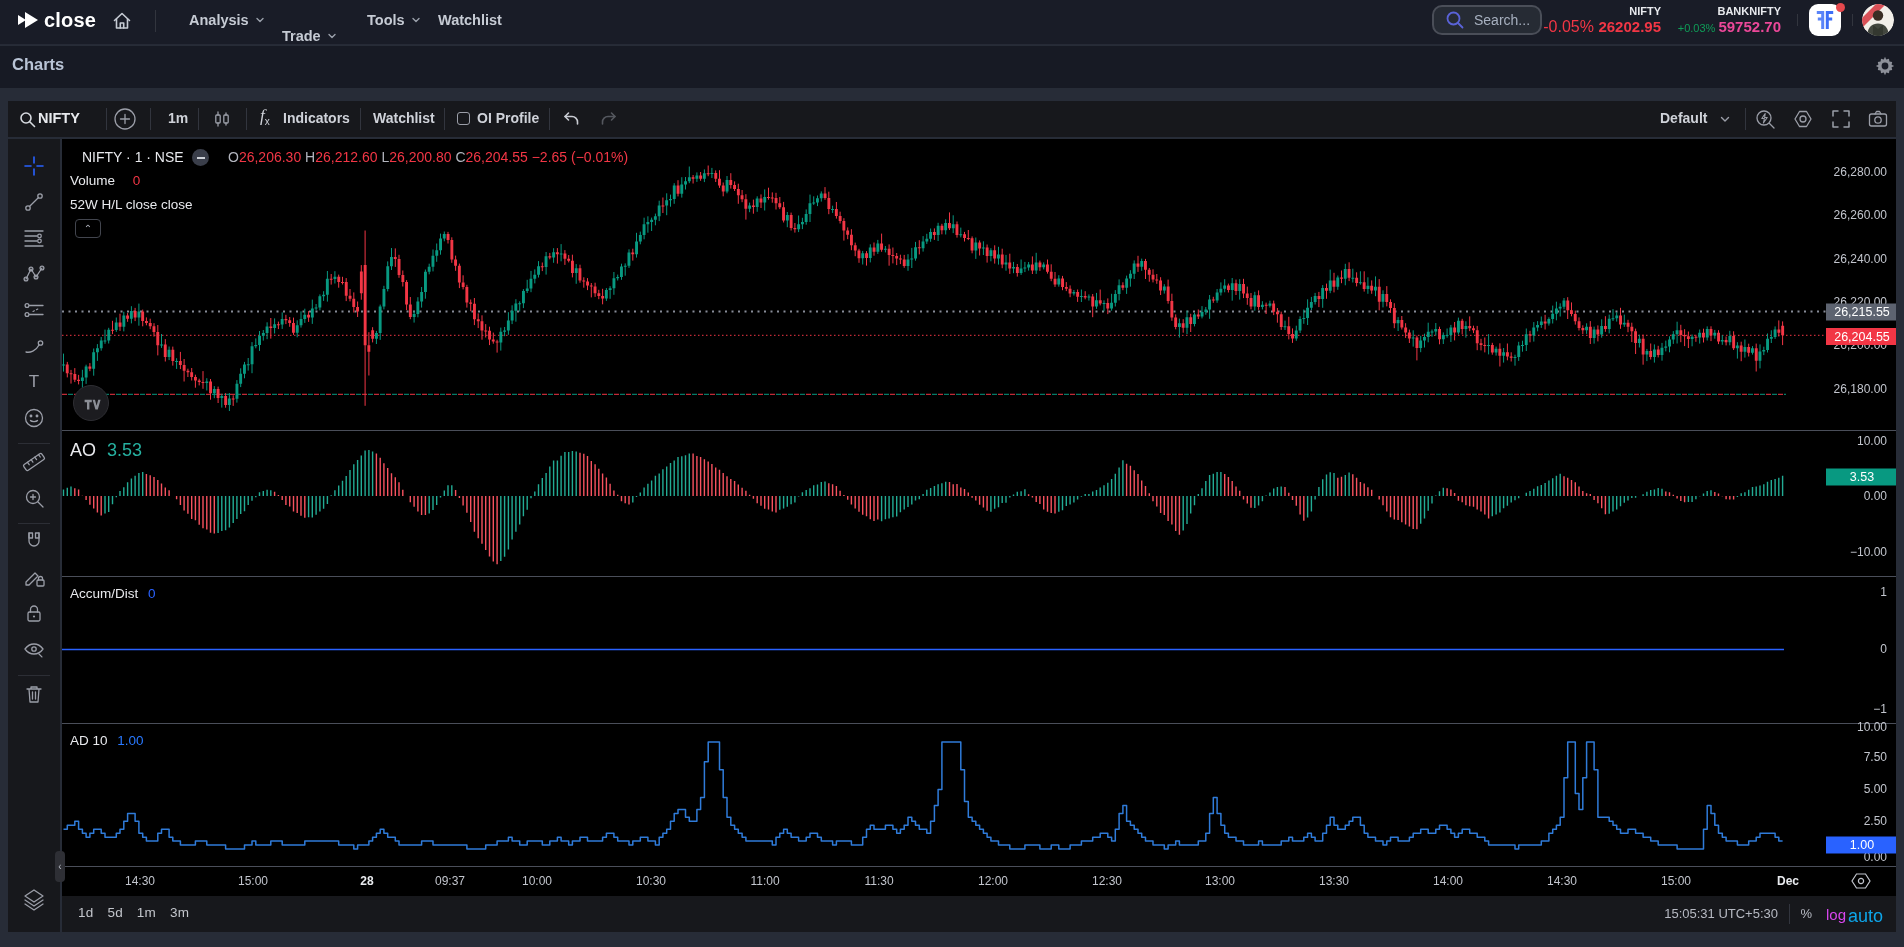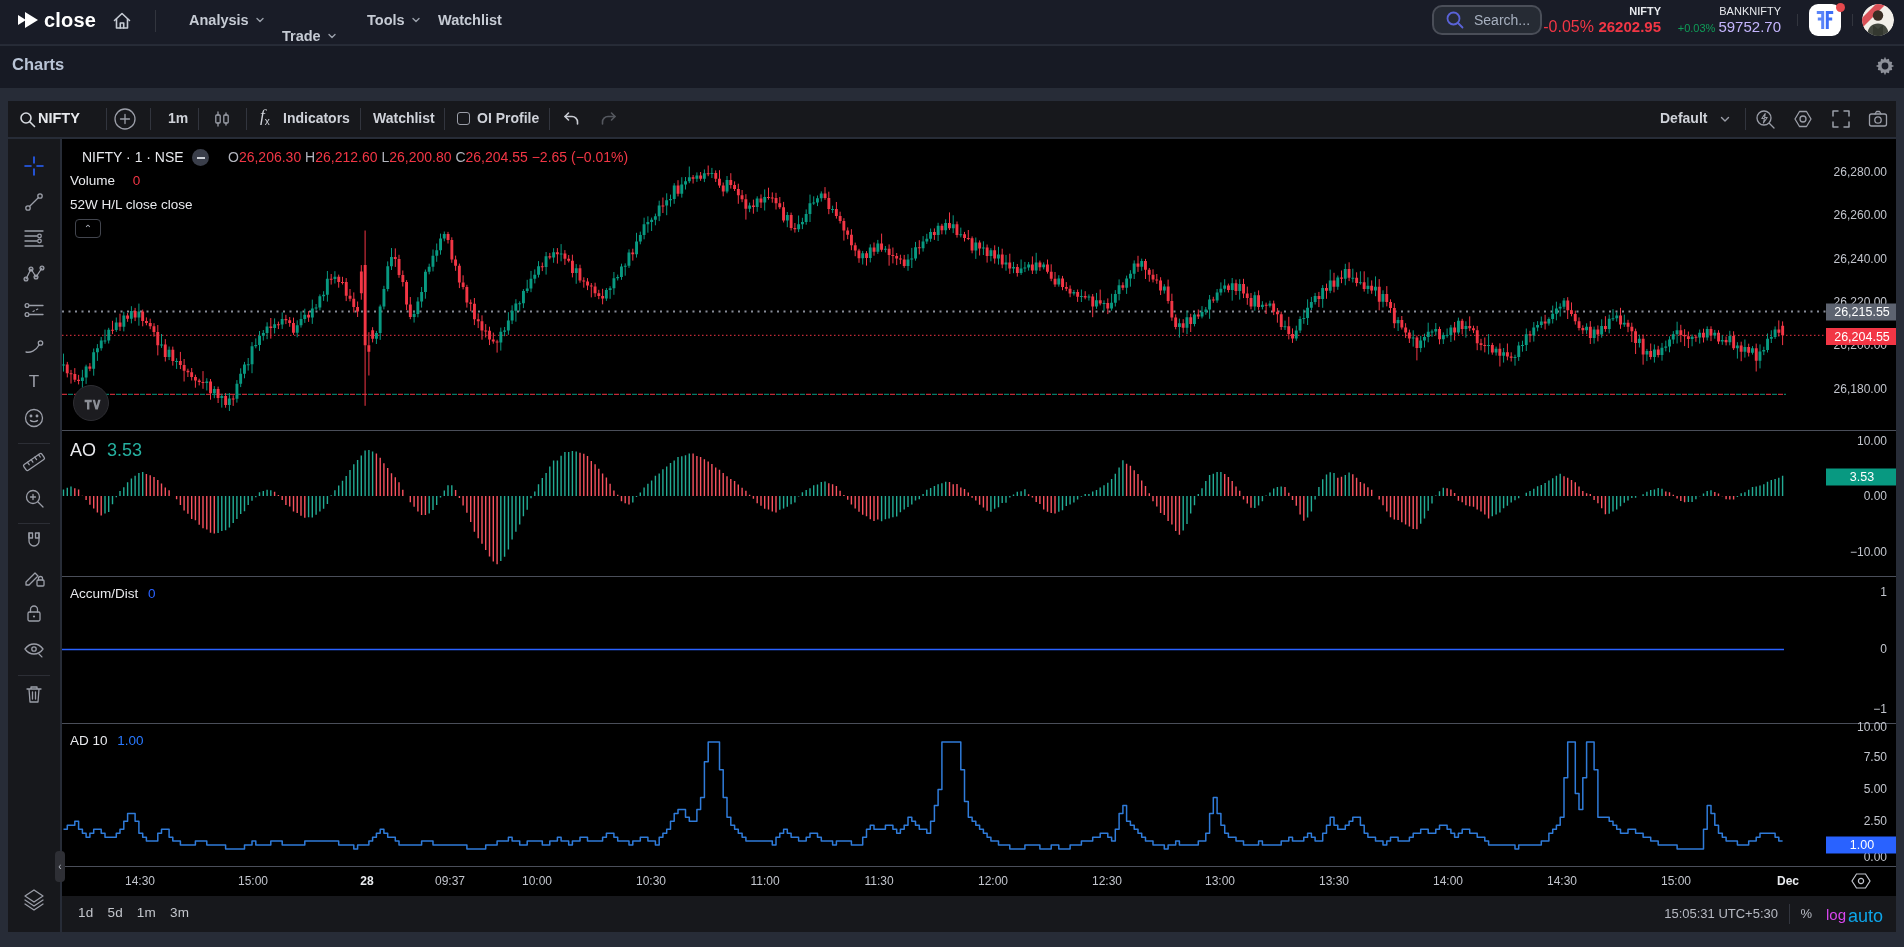--- a/index.html
+++ b/index.html
@@ -37,22 +37,22 @@
         <circle cx="10.5" cy="10.5" r="6" stroke="#5a63d8" stroke-width="1.8"></circle>
         <path d="M15 15l4.5 4.5" stroke="#5a63d8" stroke-width="1.8"></path>
       </svg>
       <span style="font-size:14px;color:#a7b0bf">Search...</span>
     </div>
     <div class="abs" style="left:1541px;top:5px;width:120px;text-align:right;white-space:nowrap">
       <div style="font-size:11px;font-weight:700;color:#e8eaee;line-height:13px">NIFTY</div>
       <div style="line-height:17px"><span style="font-size:16px;color:#f23645">-0.05%&nbsp;</span><span style="font-size:15px;font-weight:700;color:#f23645">26202.95</span></div>
     </div>
     <div class="abs" style="left:1661px;top:5px;width:120px;text-align:right;white-space:nowrap">
-      <div style="font-size:11px;font-weight:400;color:#e8eaee;line-height:13px">BANKNIFTY</div>
-      <div style="line-height:17px"><span style="font-size:11px;color:#0f9d58">+0.03%&nbsp;</span><span style="font-size:15px;font-weight:400;color:#c4b5fd">59752.70</span></div>
+      <div style="font-size:11px;font-weight:700;color:#e8eaee;line-height:13px">BANKNIFTY</div>
+      <div style="line-height:17px"><span style="font-size:11px;color:#0f9d58">+0.03%&nbsp;</span><span style="font-size:15px;font-weight:700;color:#ec4899">59752.70</span></div>
     </div>
     <div class="abs vdiv" style="left:1797px;top:14px;height:12px"></div>
     <div class="abs" style="left:1809px;top:4px;width:32px;height:32px;background:#fff;border-radius:9px;display:flex;align-items:center;justify-content:center">
       <svg width="24" height="24" viewBox="0 0 24 24">
         <path d="M12.8 3h7.4v3h-4.4v3.4h3.4v3h-3.4V21h-3z" fill="#3d6ef7"></path>
         <path d="M11.2 3H3.8v3h4.4v3.4H4.8v3h3.4V21h3z" fill="#3d6ef7" opacity="0.85"></path>
       </svg>
     </div>
     <div class="abs" style="left:1836px;top:3px;width:9px;height:9px;border-radius:50%;background:#e5484d"></div>
     <div class="abs vdiv" style="left:1852px;top:14px;height:12px"></div>

